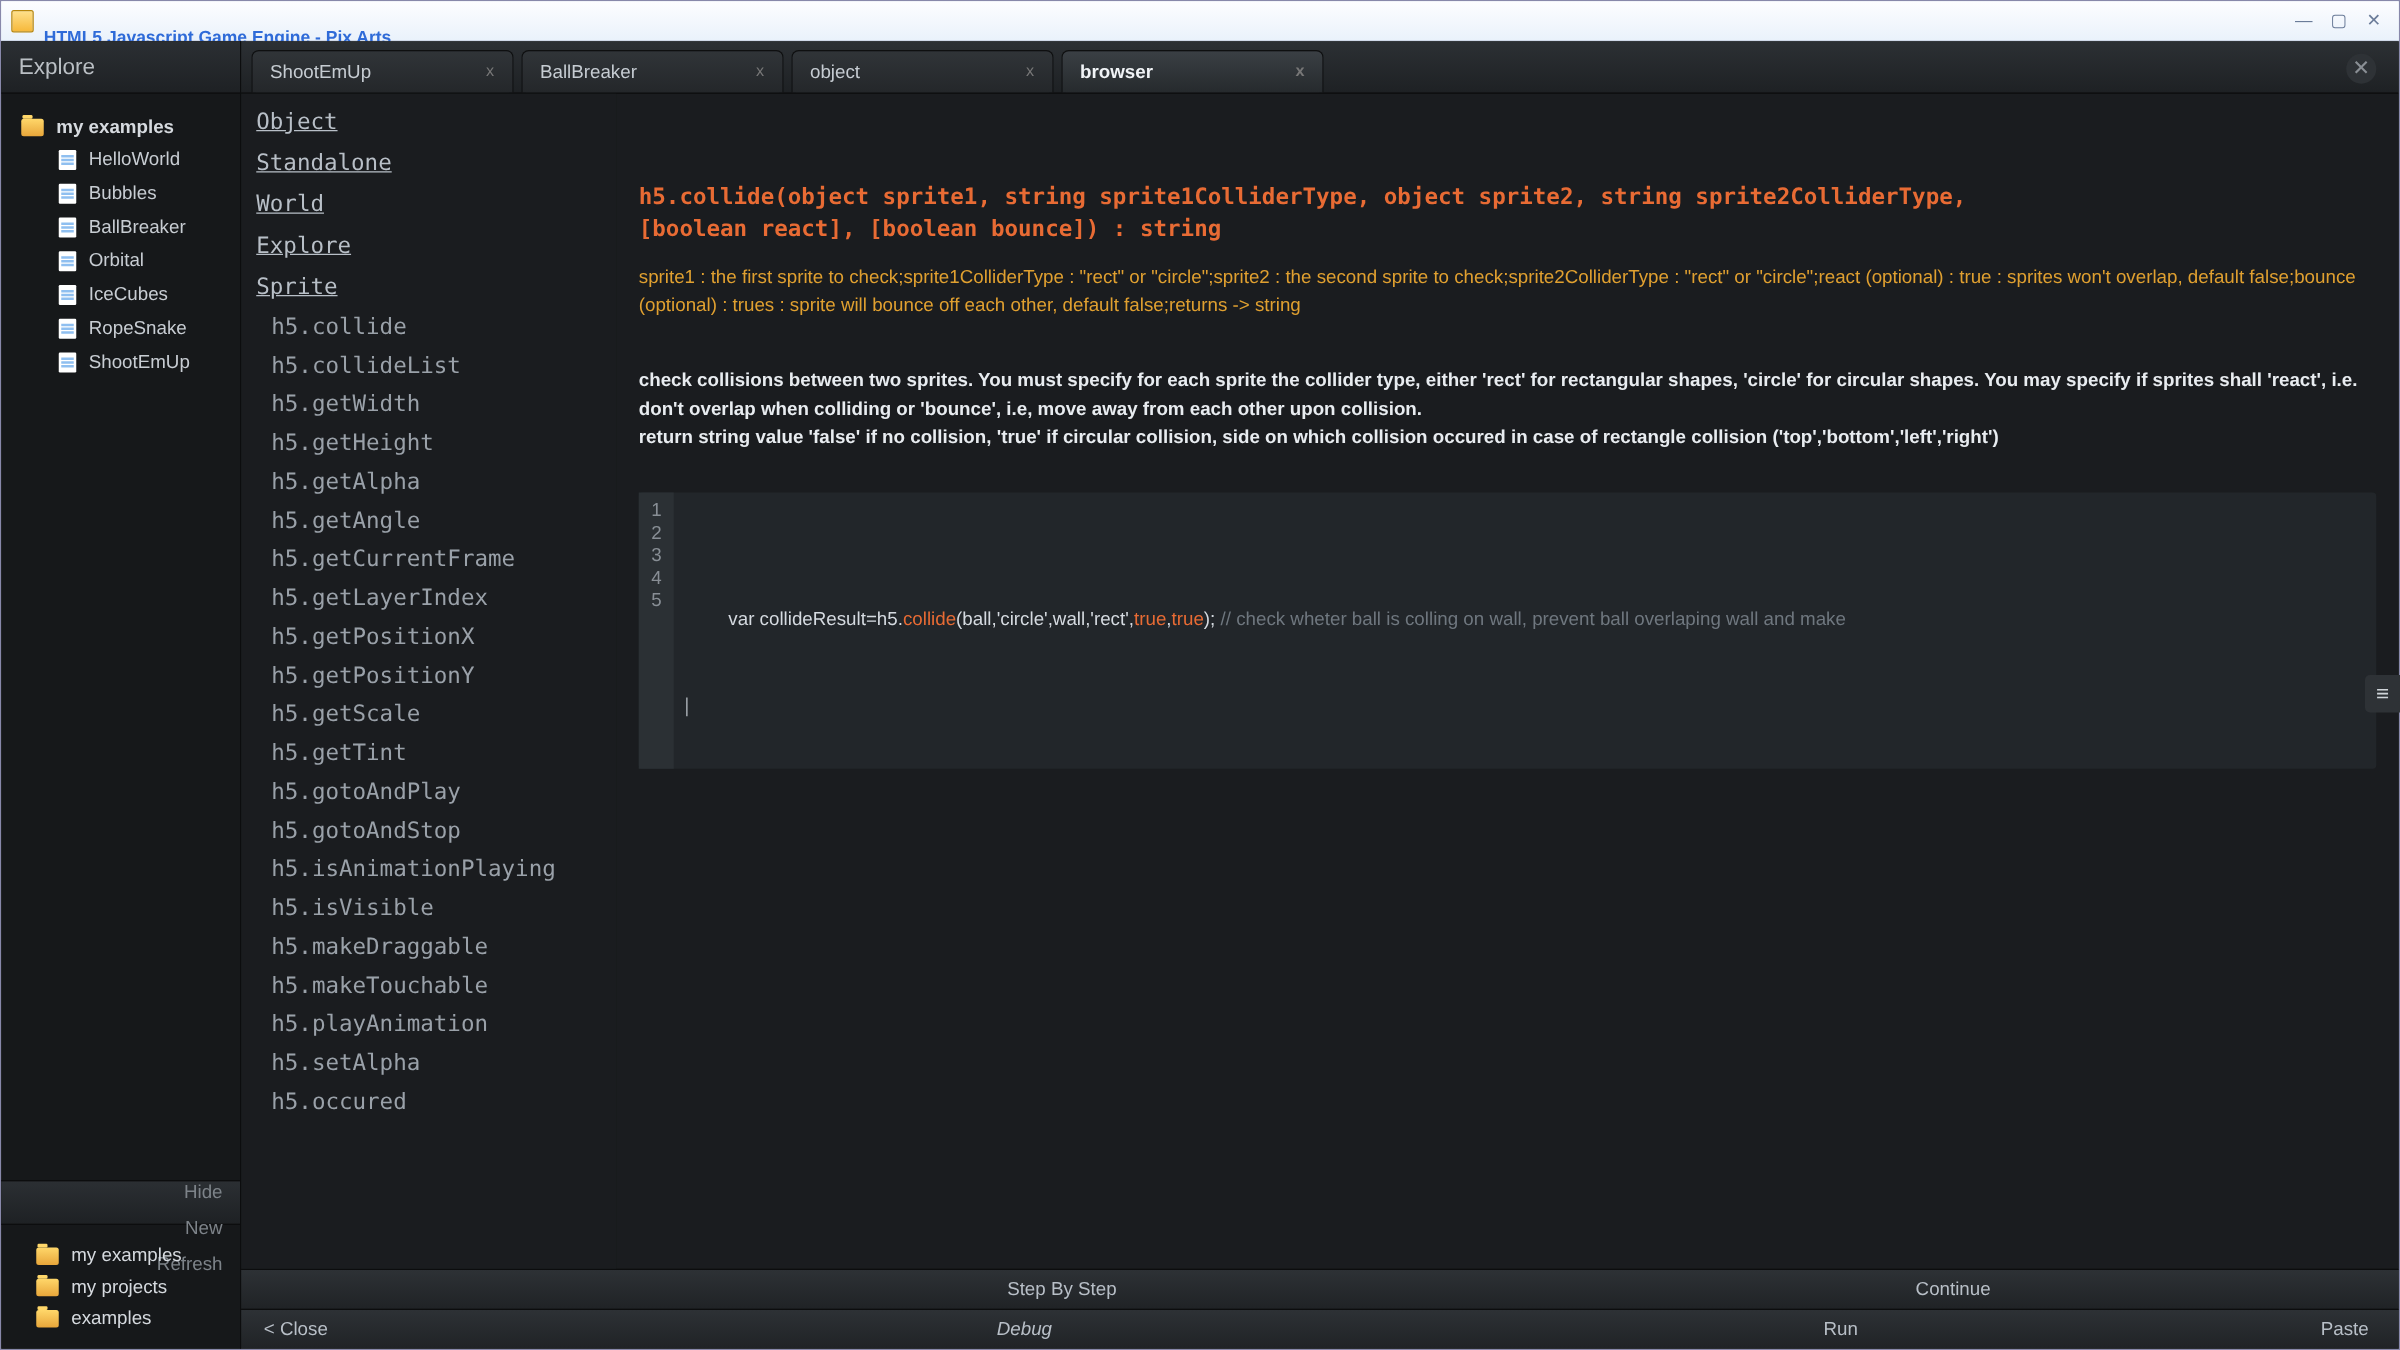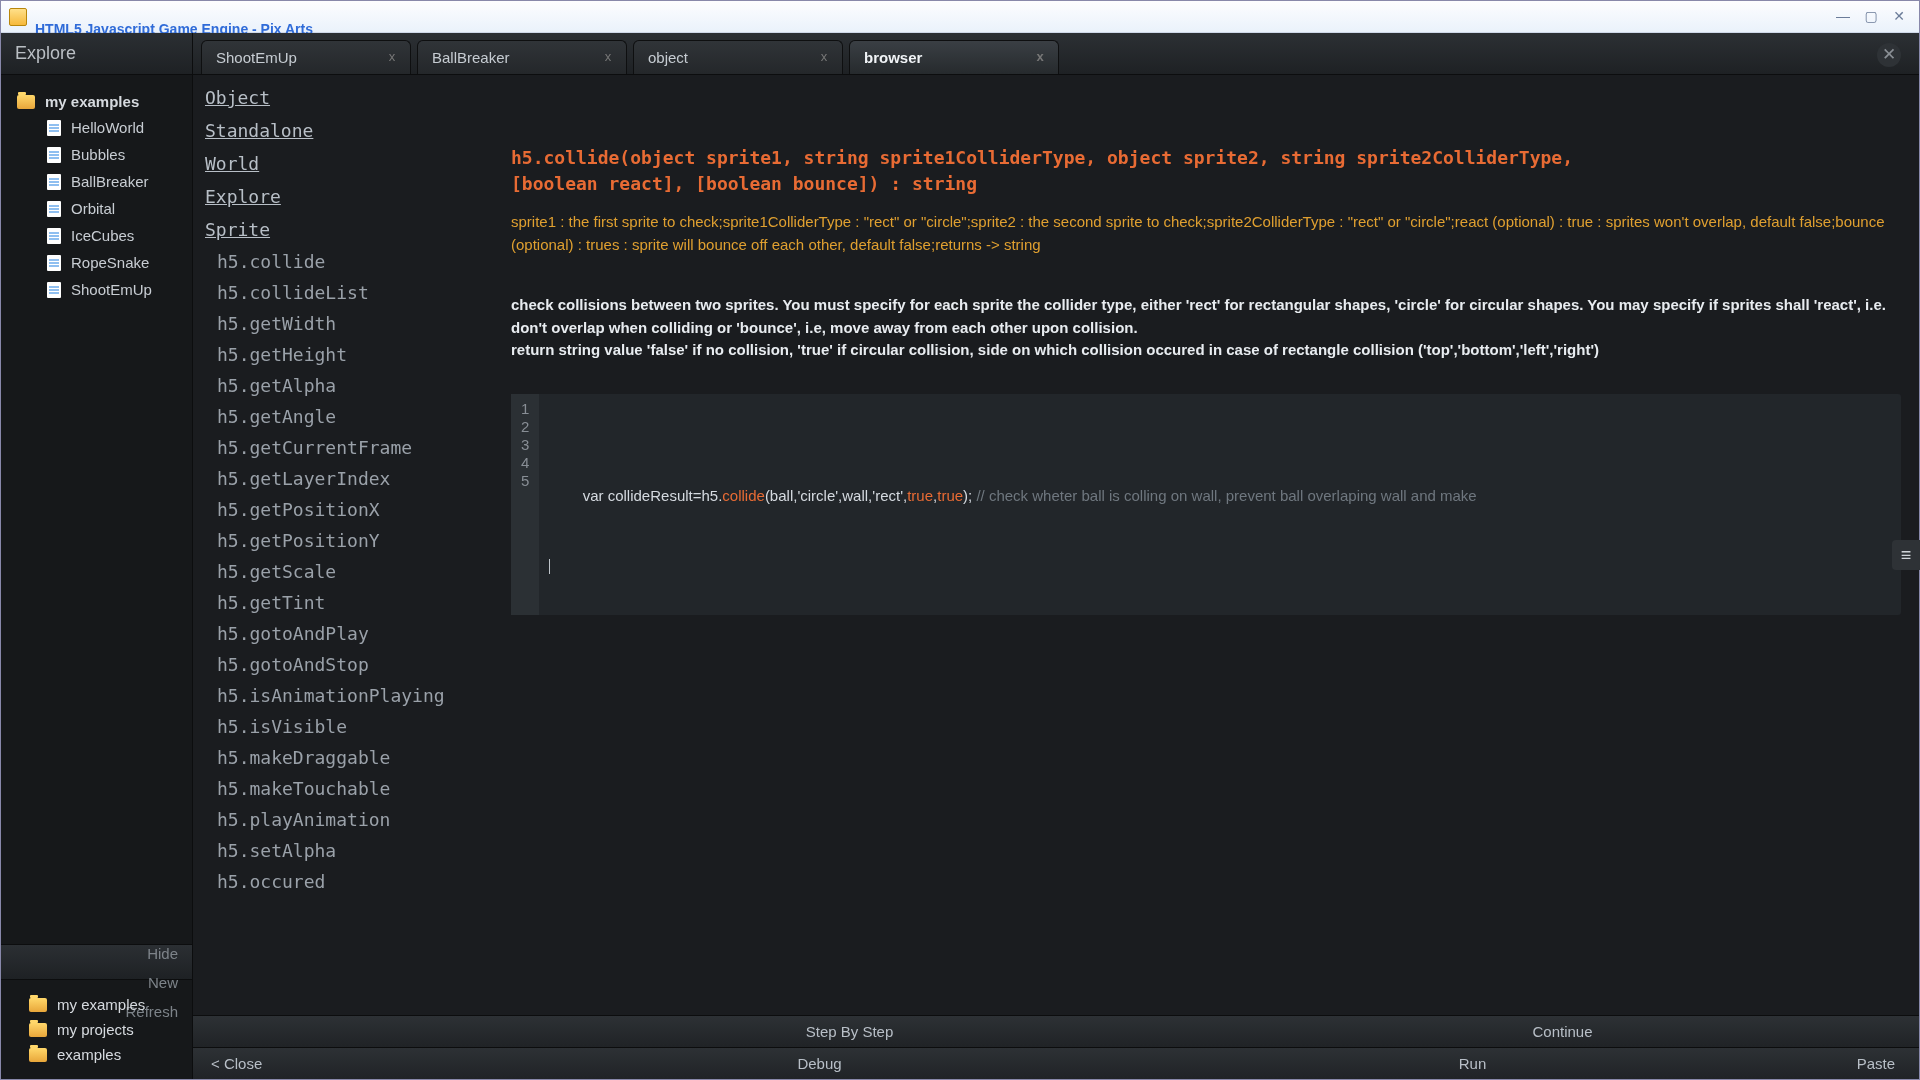--- a/index.html
+++ b/index.html
@@ -69,21 +69,21 @@
 .side-menu-btn { position: absolute; right: 0; top: 540px; width: 28px; height: 30px; background: #2e3236; border-radius: 4px 0 0 4px; color: #cfd4d9; text-align:center; line-height:30px; font-size:18px; cursor:pointer; }
 
 
 .bottombars { }
 .bar { height: 32px; background: linear-gradient(#2d3135,#202326); display: flex; align-items: center; color: #b8bfc7; font-size: 15px; border-top: 1px solid #0c0d0e; }
 .bar .cell { text-align: center; cursor: pointer; }
 .bar1 .c1 { flex: 0 0 300px; }
 .bar1 .c2 { flex: 1; }
 .bar1 .c3 { flex: 1; }
 .bar2 .c1 { flex: 0 0 300px; text-align: left; padding-left: 18px; }
-.bar2 .c2 { flex: 1; }
+.bar2 .c2 { flex: 1; font-style: italic; }
 .bar2 .c3 { flex: 1; }
 .bar2 .c4 { flex: 0 0 120px; text-align: right; padding-right: 24px; }
 </style>
 </head>
 <body>
 
 <div class="window">
 
   <div class="titlebar">
     <div class="app-icon"></div>

